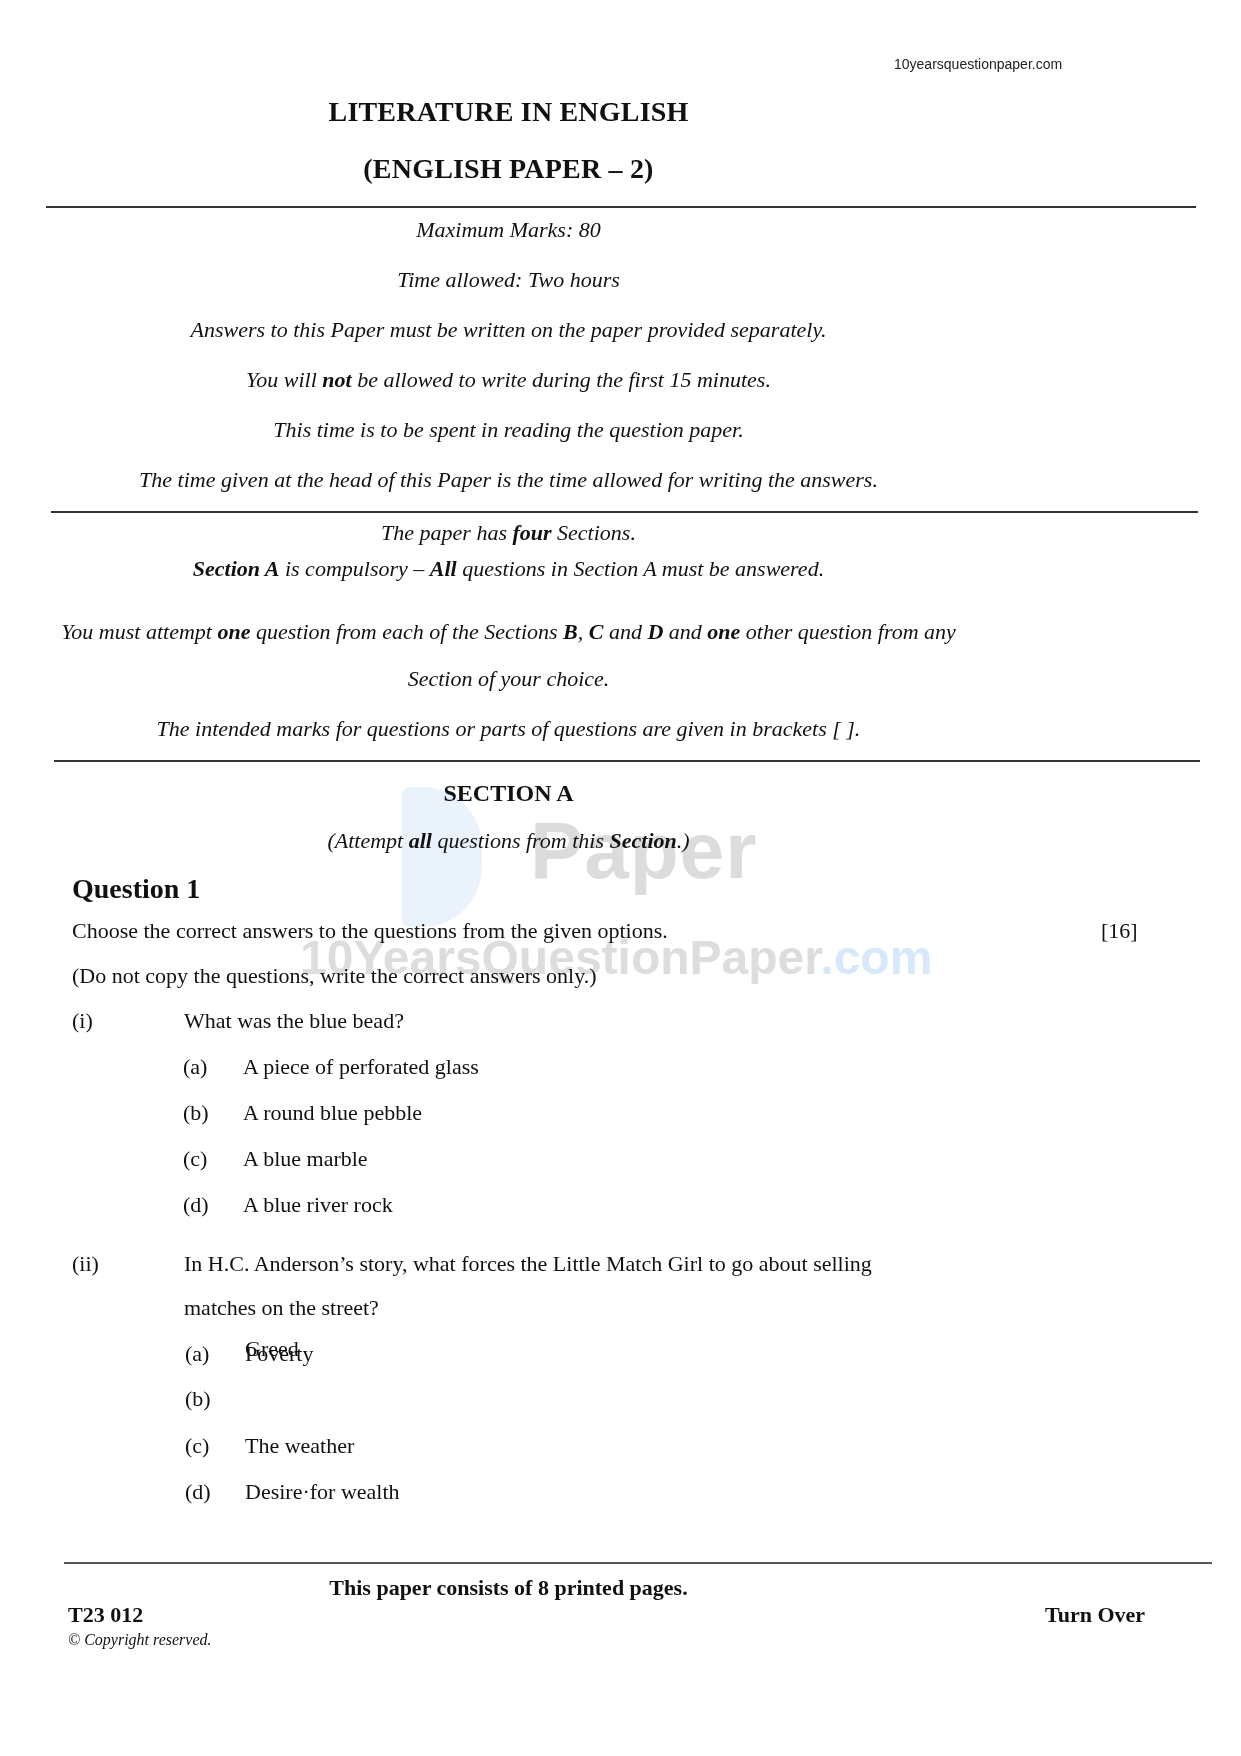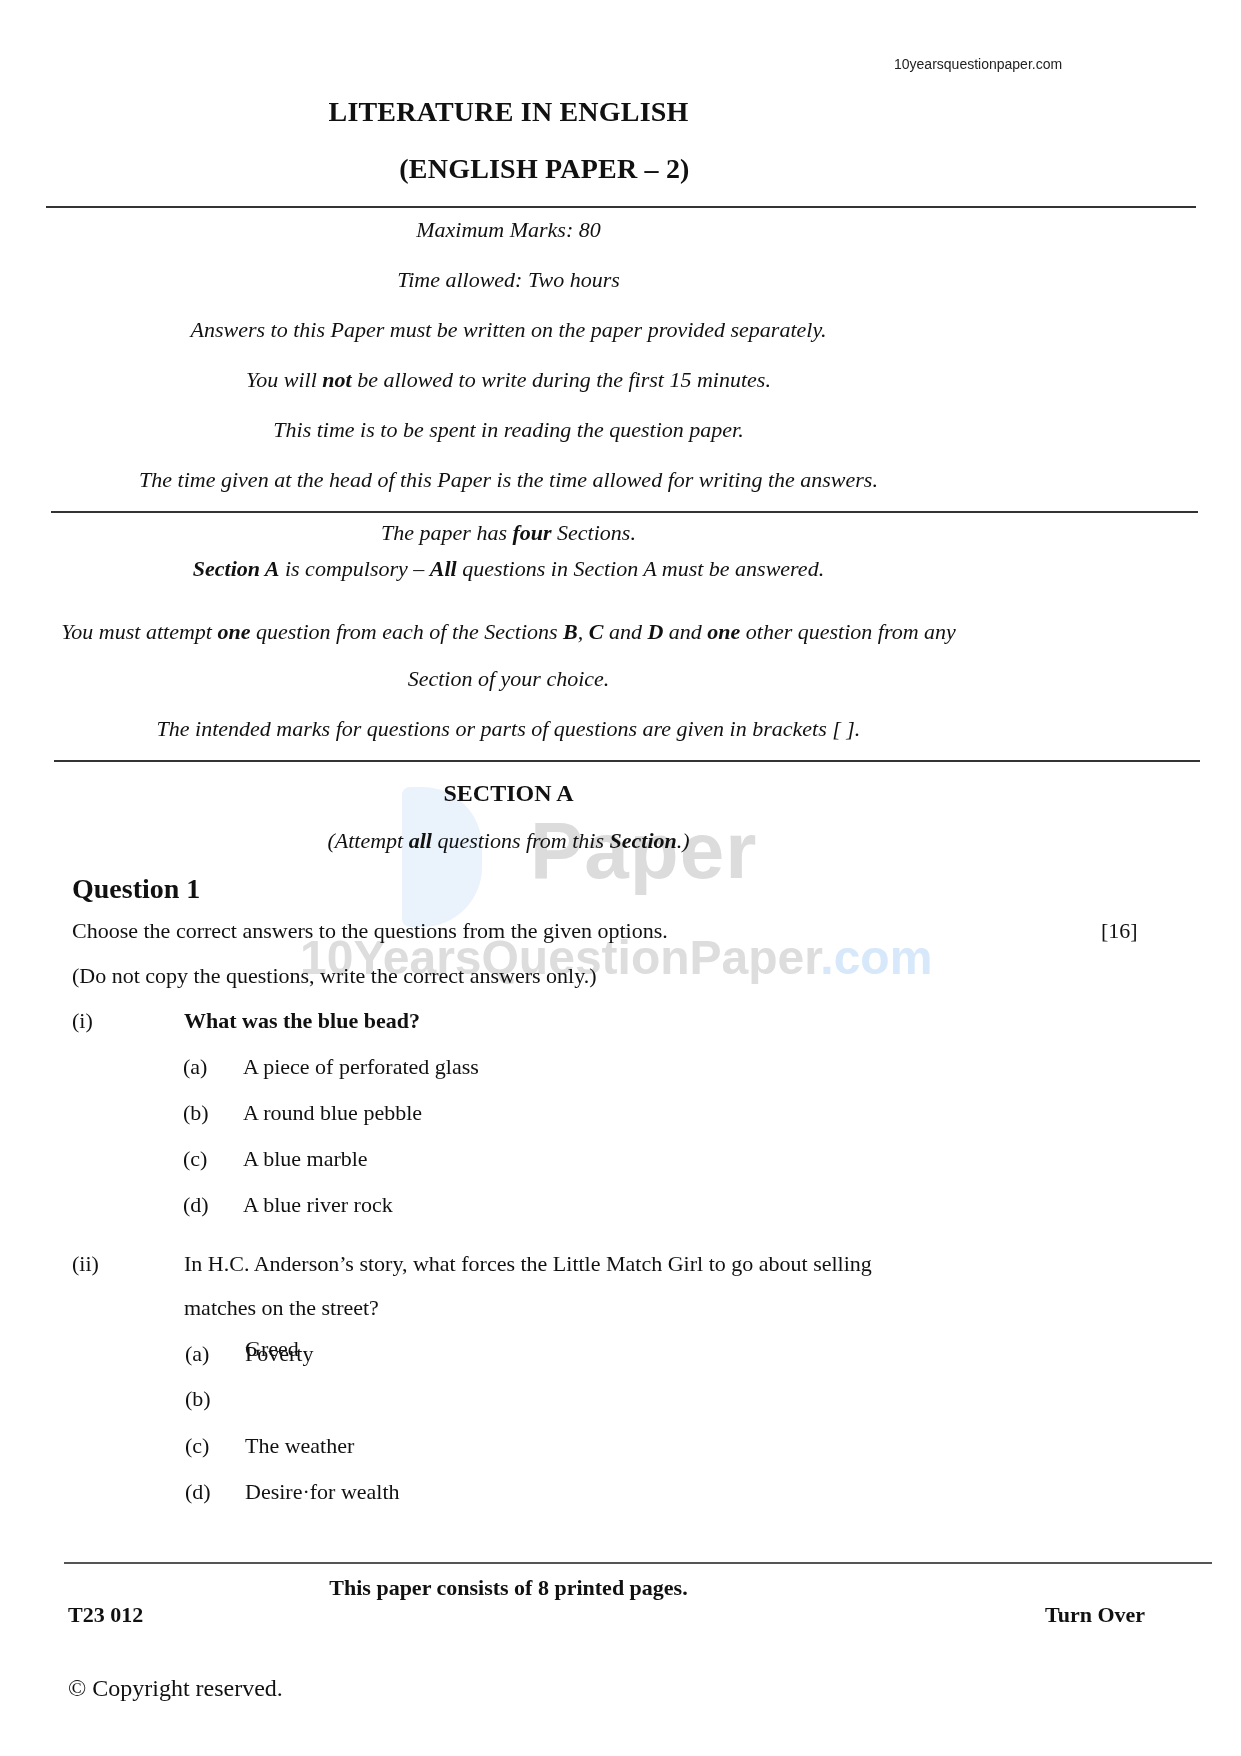--- a/index.html
+++ b/index.html
@@ -17,21 +17,21 @@
   .rule { height: 0; border-top: 2px solid #333; }
   .instr { font-style: italic; font-size: 22px; }
   .instr b { font-weight: bold; }
   .section-head { font-weight: bold; font-size: 24px; }
   .body-text { font-size: 22px; }
   .q-title { font-weight: bold; font-size: 28px; }
   .roman { font-size: 22px; }
   .opt-letter { font-size: 22px; }
   .opt-text { font-size: 22px; }
   .footer-bold { font-weight: bold; font-size: 22px; }
-  .copyright { font-size: 24px; margin-top: 44px; }
+  .copyright { font-style: italic; font-size: 16px; }
 
   
   .wm-p {
     left: 402px; top: 787px; width: 80px; height: 140px;
     background: #e6f0fb; border-radius: 8px 60px 60px 8px; opacity: 0.85;
   }
   .wm-paper {
     left: 530px; top: 805px; font-family: "Liberation Sans", sans-serif;
     font-weight: bold; font-size: 80px; color: #dcdcdc; letter-spacing: 1px;
   }
@@ -45,21 +45,21 @@
 </head>
 <body>
 
 <div class="abs wm-p"></div>
 <div class="abs wm-paper">Paper</div>
 <div class="abs wm-url"><span>10YearsQuestionPaper</span><span class="dot">.com</span></div>
 
 <div class="abs site-url layer-text">10yearsquestionpaper.com</div>
 
 <div class="abs center title layer-text" style="top:96px;">LITERATURE IN ENGLISH</div>
-<div class="abs center title layer-text" style="top:153px;padding-left:36px;">(ENGLISH PAPER – 2)</div>
+<div class="abs center title layer-text" style="top:153px;">(ENGLISH PAPER – 2)</div>
 
 <div class="abs rule" style="left:46px; width:1150px; top:206px;"></div>
 
 <div class="abs center instr layer-text" style="top:217px;">Maximum Marks: 80</div>
 <div class="abs center instr layer-text" style="top:267px;">Time allowed: Two hours</div>
 <div class="abs center instr layer-text" style="top:317px;">Answers to this Paper must be written on the paper provided separately.</div>
 <div class="abs center instr layer-text" style="top:367px;"><span>You will </span><b>not</b><span> be allowed to write during the first 15 minutes.</span></div>
 <div class="abs center instr layer-text" style="top:417px;">This time is to be spent in reading the question paper.</div>
 <div class="abs center instr layer-text" style="top:467px;">The time given at the head of this Paper is the time allowed for writing the answers.</div>
 
@@ -75,21 +75,21 @@
 
 <div class="abs center section-head layer-text" style="top:780px;">SECTION A</div>
 <div class="abs center instr layer-text" style="top:828px;"><span>(Attempt </span><b>all</b><span> questions from this </span><b>Section</b><span>.)</span></div>
 
 <div class="abs q-title layer-text" style="left:72px; top:873px;">Question 1</div>
 <div class="abs body-text layer-text" style="left:72px; top:918px;">Choose the correct answers to the questions from the given options.</div>
 <div class="abs body-text layer-text" style="left:1101px; top:918px;">[16]</div>
 <div class="abs body-text layer-text" style="left:72px; top:963px;">(Do not copy the questions, write the correct answers only.)</div>
 
 <div class="abs roman layer-text" style="left:72px; top:1008px;">(i)</div>
-<div class="abs body-text layer-text" style="left:184px; top:1008px;font-weight:bold;">What was the blue bead?</div>
+<div class="abs body-text layer-text" style="left:184px; top:1008px;">What was the blue bead?</div>
 
 <div class="abs opt-letter layer-text" style="left:183px; top:1054px;">(a)</div>
 <div class="abs opt-text layer-text" style="left:243px; top:1054px;">A piece of perforated glass</div>
 <div class="abs opt-letter layer-text" style="left:183px; top:1100px;">(b)</div>
 <div class="abs opt-text layer-text" style="left:243px; top:1100px;">A round blue pebble</div>
 <div class="abs opt-letter layer-text" style="left:183px; top:1146px;">(c)</div>
 <div class="abs opt-text layer-text" style="left:243px; top:1146px;">A blue marble</div>
 <div class="abs opt-letter layer-text" style="left:183px; top:1192px;">(d)</div>
 <div class="abs opt-text layer-text" style="left:243px; top:1192px;">A blue river rock</div>
 

